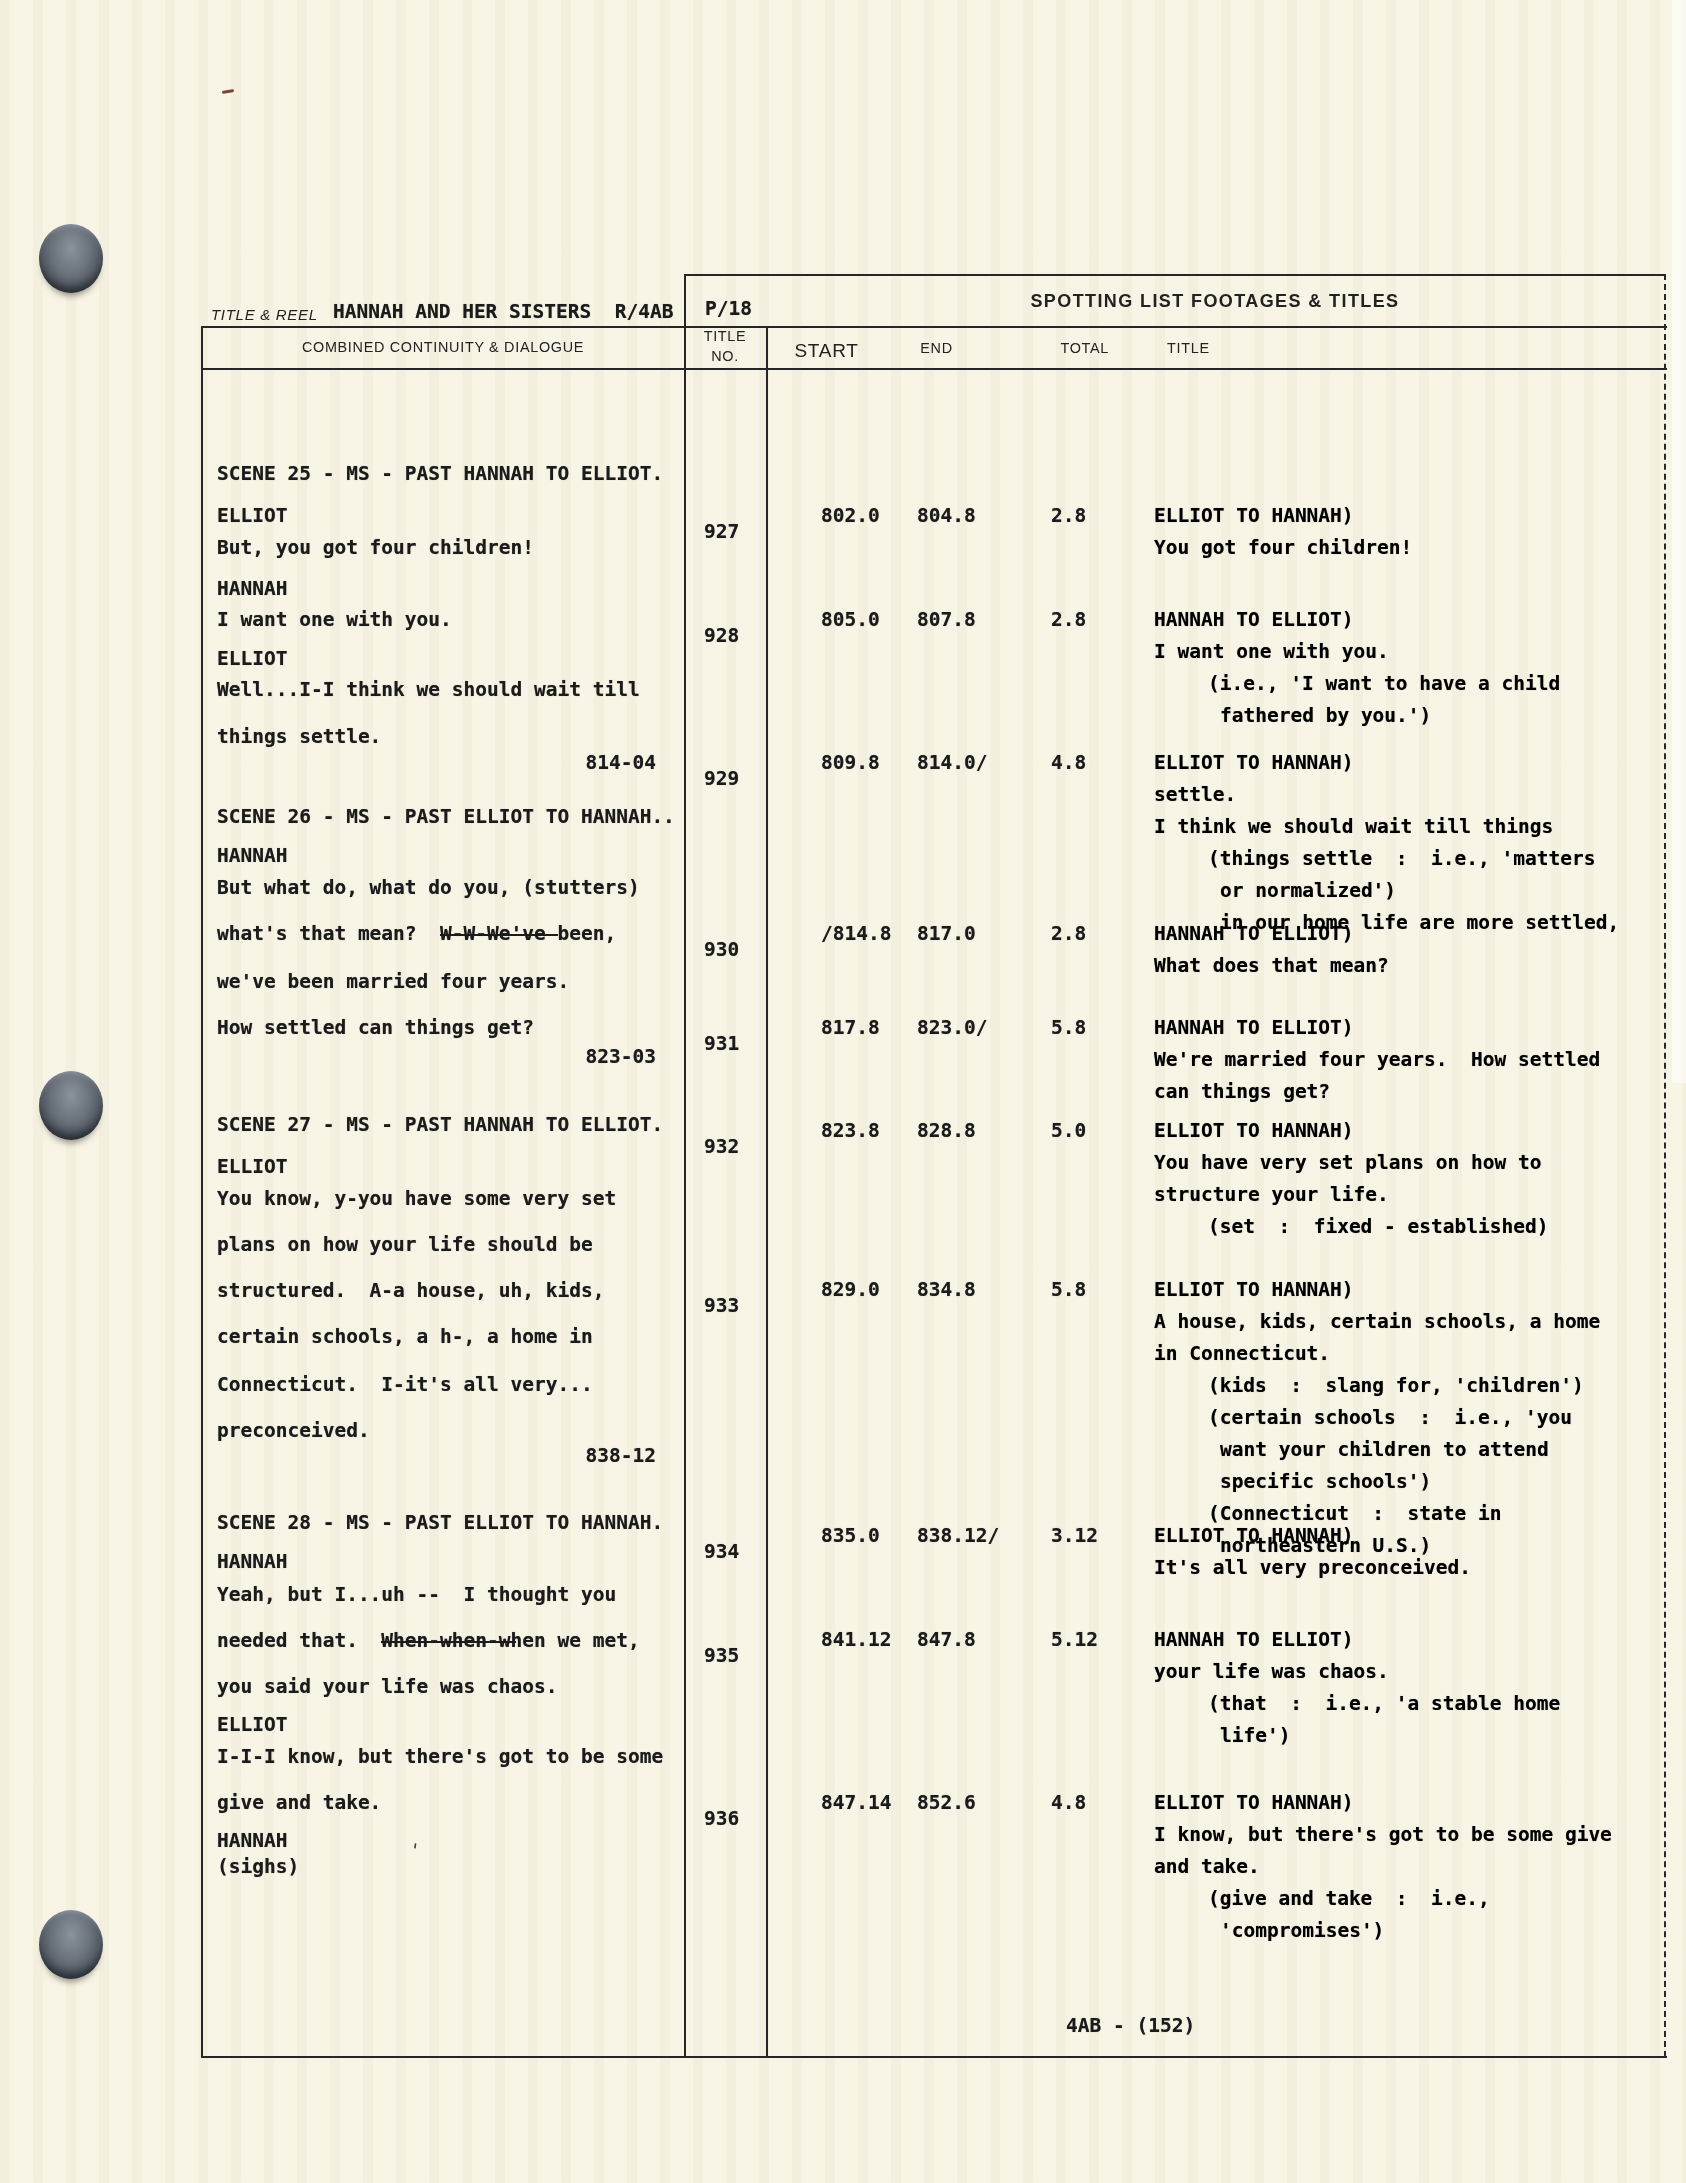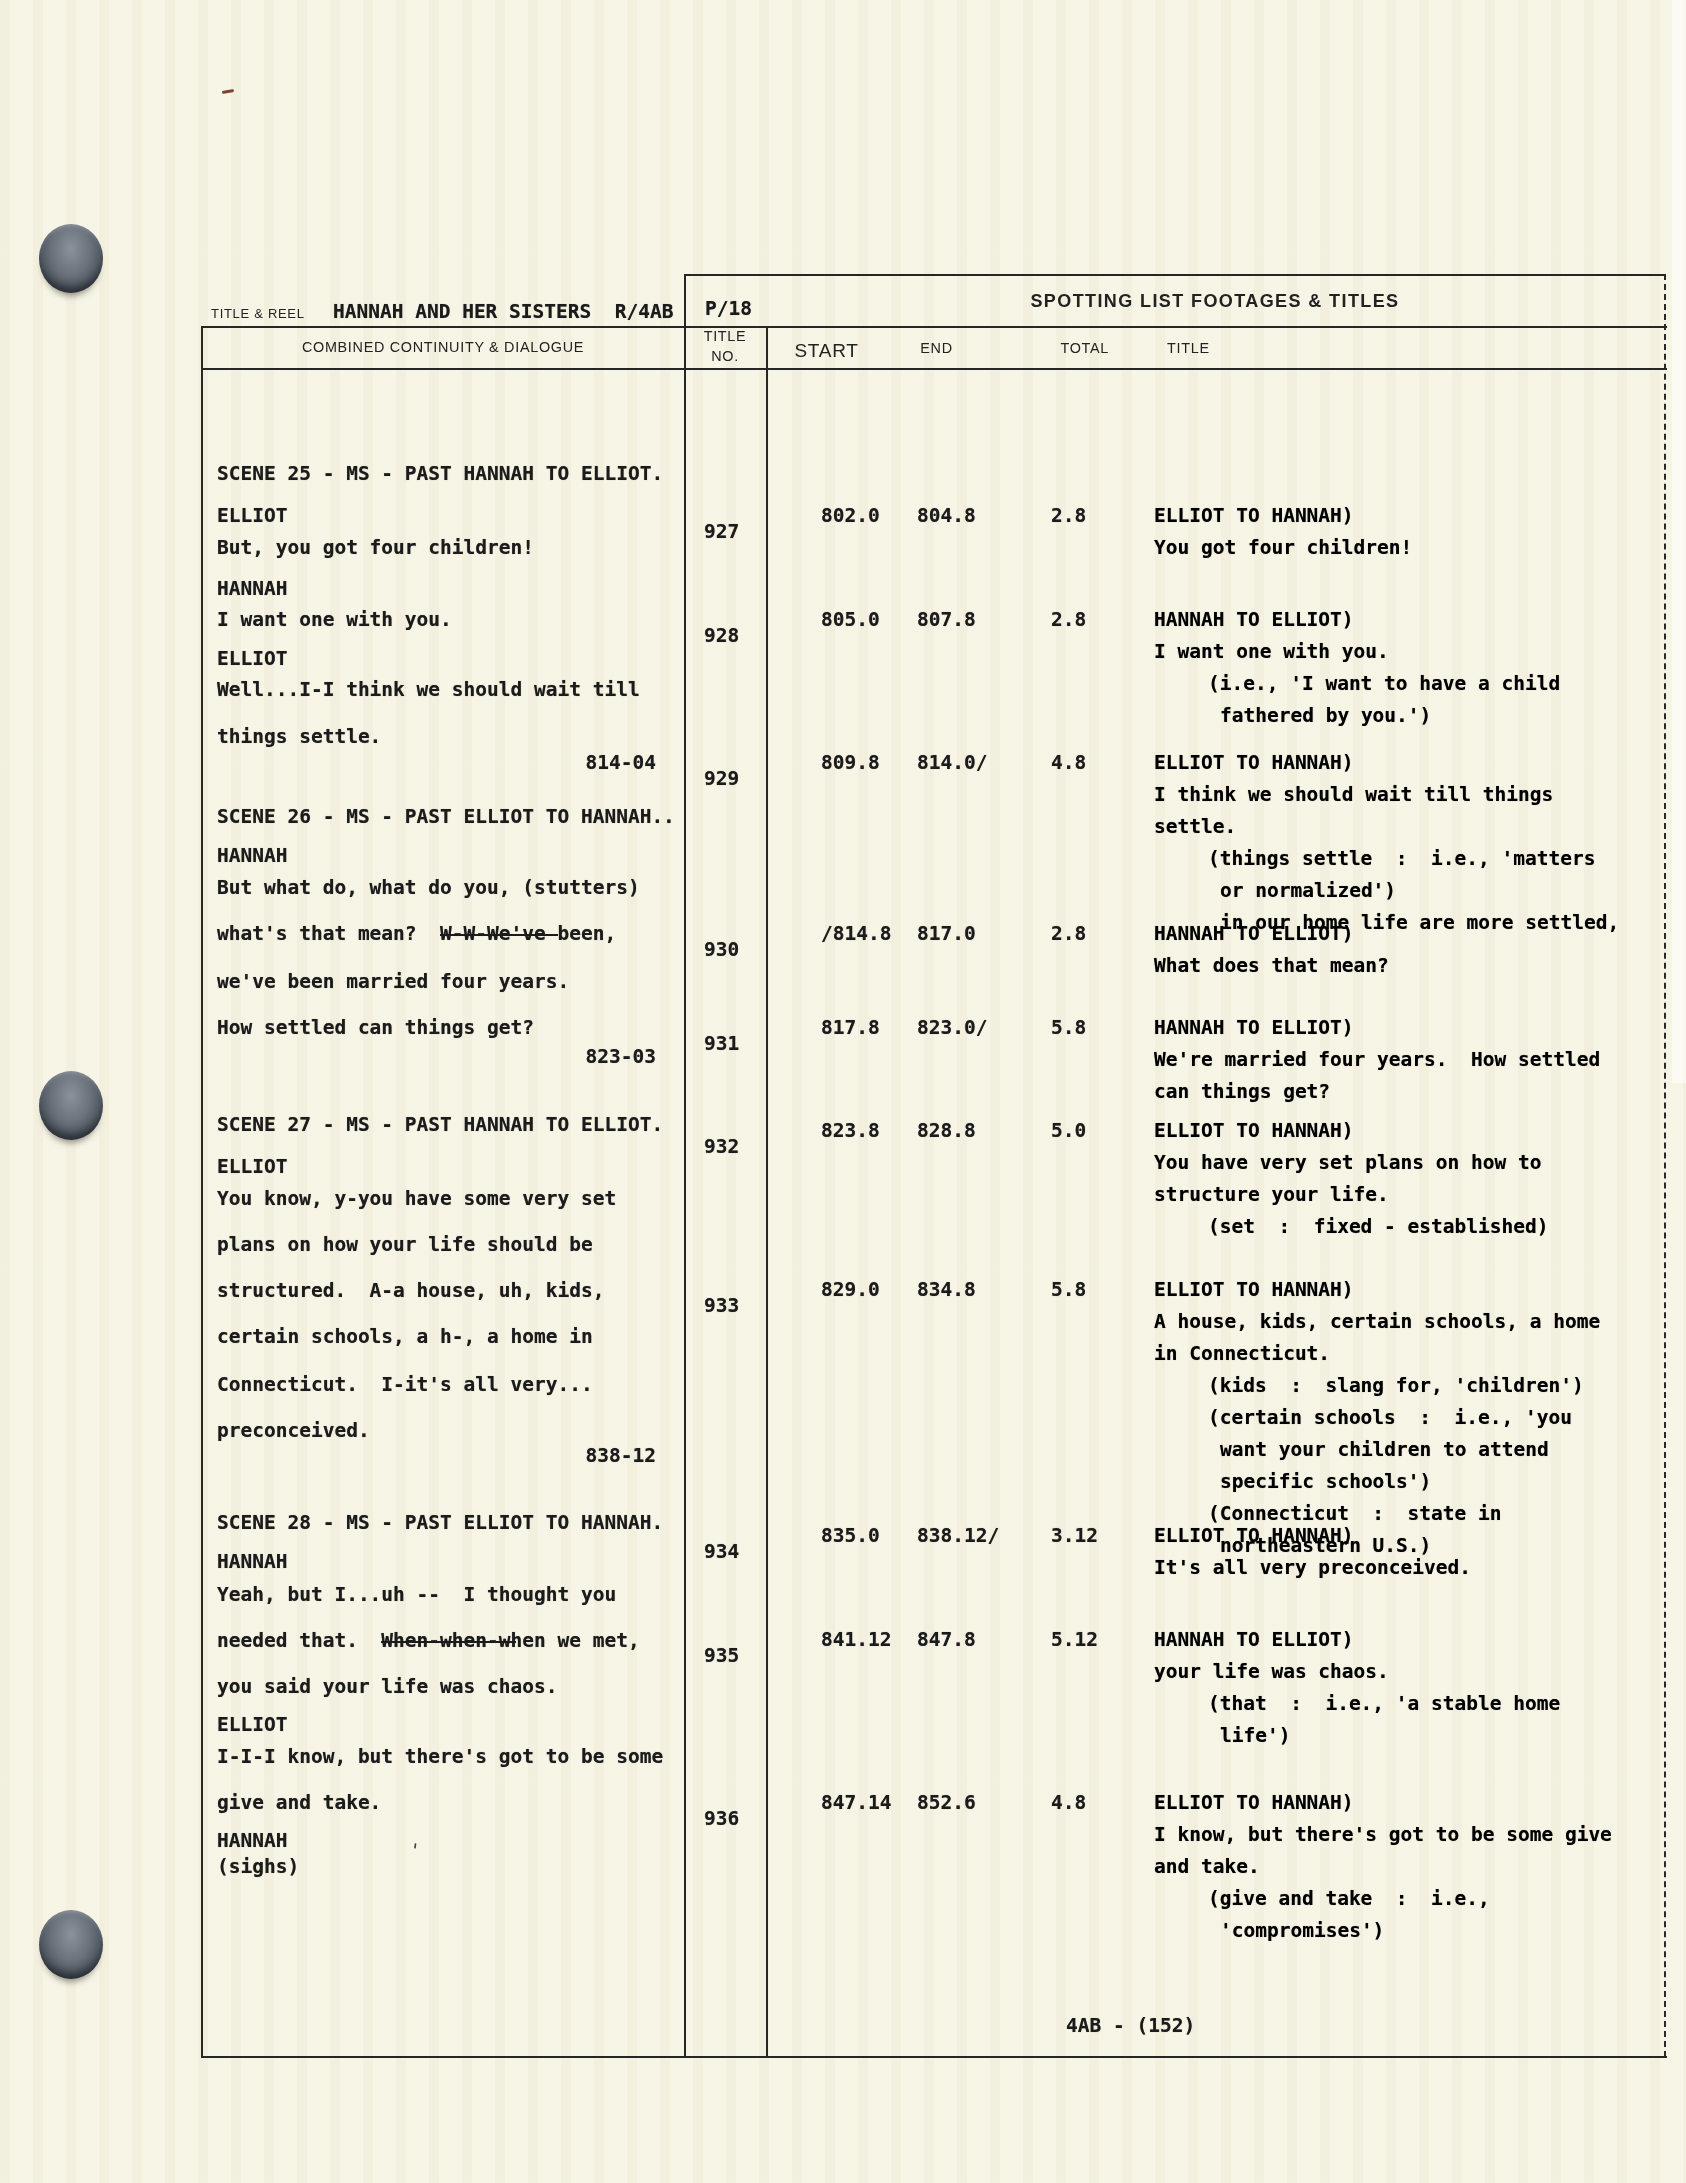--- a/index.html
+++ b/index.html
@@ -80,21 +80,21 @@
 
   <div class="rule" style="left:684px;top:274px;width:982px;height:2.2px;"></div>
   <div class="rule" style="left:201px;top:326px;width:1466px;height:2.2px;"></div>
   <div class="rule" style="left:201px;top:368px;width:1466px;height:2.2px;"></div>
   <div class="rule" style="left:201px;top:2056px;width:1466px;height:2.2px;"></div>
   <div class="vrule" style="left:201px;top:326px;height:1731px;"></div>
   <div class="vrule" style="left:684px;top:274px;height:1783px;"></div>
   <div class="vrule" style="left:766px;top:326px;height:1731px;"></div>
   <div style="position:absolute;left:1664px;top:274px;height:1783px;width:0;border-left:2.2px dashed #2a2a2a;"></div>
 
-  <div class="form" style="left:211px;top:306px;font-size:13px;font-weight:400;">TITLE &amp; REEL</div>
+  <div class="form" style="left:211px;top:306px;font-size:15px;font-weight:400;font-style:italic;">TITLE &amp; REEL</div>
   <div class="mono" style="left:333px;top:300px;">HANNAH AND HER SISTERS  R/4AB</div>
   <div class="mono" style="left:705px;top:297px;">P/18</div>
   <div class="form" style="left:766px;top:291px;width:898px;text-align:center;font-size:18px;letter-spacing:1.4px;">SPOTTING LIST FOOTAGES &amp; TITLES</div>
 
   <div class="form" style="left:201px;top:339px;width:484px;text-align:center;font-size:14.4px;font-weight:400;">COMBINED CONTINUITY &amp; DIALOGUE</div>
   <div class="form" style="left:684px;top:328px;width:82px;text-align:center;font-size:14.4px;font-weight:400;">TITLE</div>
   <div class="form" style="left:684px;top:348px;width:82px;text-align:center;font-size:14.4px;font-weight:400;">NO.</div>
   <div class="form" style="left:787px;top:340px;width:79px;text-align:center;font-size:19px;font-weight:400;">START</div>
   <div class="form" style="left:902px;top:340px;width:69px;text-align:center;font-size:14.4px;font-weight:400;">END</div>
   <div class="form" style="left:1037px;top:340px;width:72px;text-align:right;font-size:14.4px;font-weight:400;">TOTAL</div>
@@ -163,22 +163,22 @@
     </div>
   </div>
 
   <div class="cue" style="top:751px">
     <div class="mono cue-no">929</div>
     <div class="mono cue-start">809.8</div>
     <div class="mono cue-end">814.0/</div>
     <div class="mono cue-total">4.8</div>
     <div class="cue-title">
       <div class="tl">ELLIOT TO HANNAH)</div>
+      <div class="tl">settle.</div>
       <div class="tl">I think we should wait till things</div>
-      <div class="tl">settle.</div>
       <div class="tl i1">(things settle  :  i.e., 'matters</div>
       <div class="tl i2">or normalized')</div>
       <div class="tl i2">in our home life are more settled,</div>
     </div>
   </div>
 
   <div class="cue" style="top:922px">
     <div class="mono cue-no">930</div>
     <div class="mono cue-start">/814.8</div>
     <div class="mono cue-end">817.0</div>

